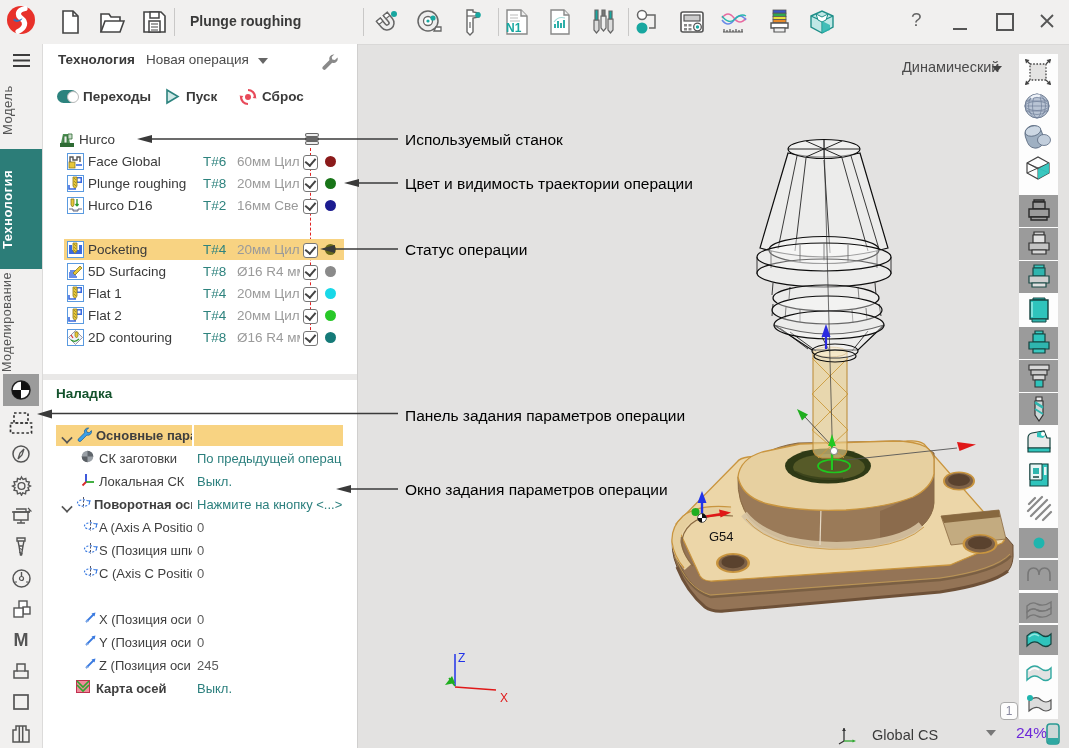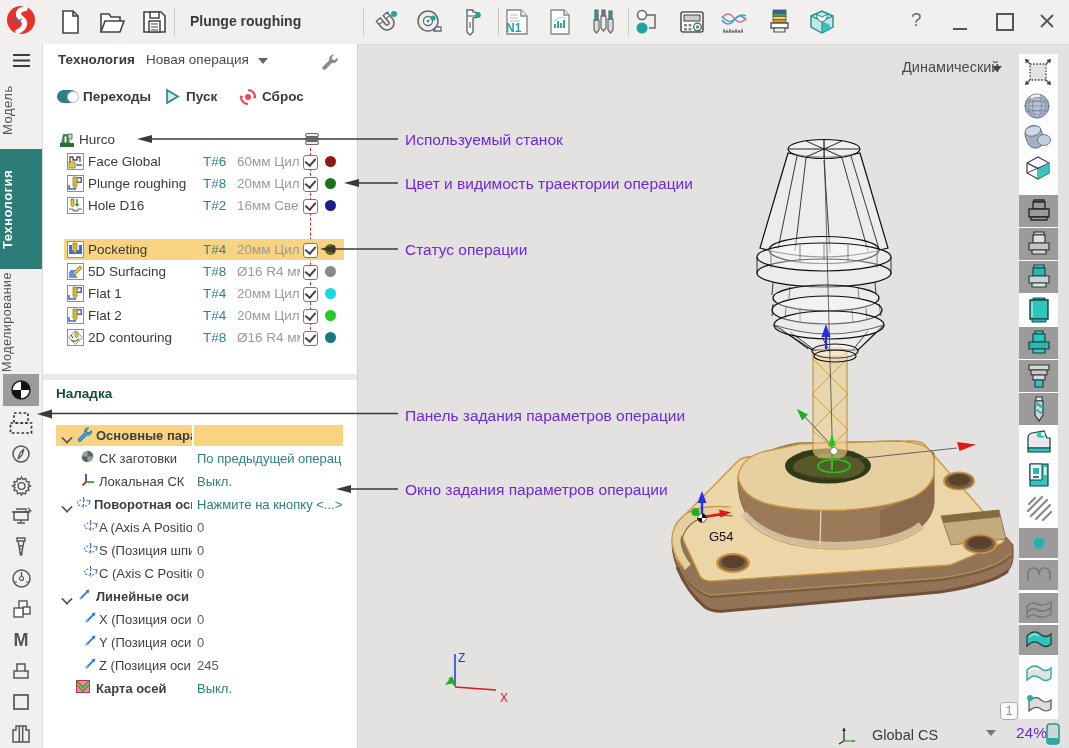--- a/index.html
+++ b/index.html
@@ -33,21 +33,21 @@
 .dot{position:absolute;left:282px;top:5px;width:11px;height:11px;border-radius:50%}
 
 .prow{position:absolute;left:0;width:314px;height:23px;font-size:13px}
 .prow .lb{position:absolute;top:4px;color:#3f3f3f;white-space:nowrap;overflow:hidden}
 .prow .vl{position:absolute;left:154px;top:4px;width:156px;color:#2b7f7d;white-space:nowrap;overflow:hidden}
 .prow .num{color:#5c5c5c}
 .prow .bold{font-weight:bold}
 .chev{position:absolute;left:19px;top:9px;width:8px;height:8px;border:solid #555;border-width:0 2px 2px 0;transform:rotate(45deg) scale(.8)}
 .pico{position:absolute;top:3px}
 
-.ann{position:absolute;font-size:15.5px;color:#6d28d9;white-space:nowrap}
+.ann{position:absolute;font-size:15.5px;color:#000000;white-space:nowrap}
 </style></head><body>
 
 <div id="titlebar">
  <svg class="abs" style="left:6px;top:5px" width="30" height="30" viewBox="0 0 30 30">
   <circle cx="15" cy="15" r="14" fill="#e8312a"></circle>
   <path d="M19 3.5 C11.5 5 10.5 10 15.5 13.5 C20.5 17 19.5 23 12 26.5" fill="none" stroke="#fff" stroke-width="5.2" stroke-linecap="round"></path>
   <path d="M8 13.2 C10.5 15.8 14.5 15.2 16.5 12.8 C15.8 16.5 10.8 18.2 7.4 15.8 Z" fill="#3b6fb5"></path>
  </svg>
  <svg class="ticon" style="left:56px" viewBox="0 0 28 28">
       <path d="M7 3 h10 l5 5 v17 h-15 Z" fill="#fff" stroke="#444" stroke-width="1.6"></path>
@@ -316,21 +316,21 @@
     </div>
 <div class="trow" style="top:151px">
       <span class="ic">
         <svg width="17" height="17" viewBox="0 0 17 17">
           <rect x="0.5" y="0.5" width="16" height="16" fill="#fff" stroke="#5a9ae0"></rect>
           <path d="M4 2 h3 v6 l-1.5 2 -1.5-2 Z" fill="#e8c83a" stroke="#8a7a20" stroke-width="0.8"></path>
           <path d="M10 2 v7 m0 0 l-1.5-2 m1.5 2 l1.5-2" stroke="#2f9a2f" stroke-width="1.4" fill="none"></path>
           <path d="M2 12 h4 v2 h5 v-2 h4" fill="#cfd8e8" stroke="#667" stroke-width="1"></path>
         </svg>
       </span>
-      <span class="nm">Hole D16</span>
+      <span class="nm">Hurco D16</span>
       <span class="tn">T#2</span>
       <span class="td">16мм Све</span>
       <span class="cbx"></span>
       <span class="dot" style="background:#1c1c90"></span>
     </div>
 <div class="trow" style="top:195px">
       <span class="ic">
         <svg width="17" height="17" viewBox="0 0 17 17">
           <rect x="0.5" y="0.5" width="16" height="16" fill="#fff" stroke="#5a9ae0"></rect>
           <path d="M2 4 v9 h13 v-9 h-3 v5 h-7 v-5 Z" fill="#3a6ae0"></path>
@@ -481,31 +481,20 @@
 <div class="prow" style="top:518px">
       <span class="pico" style="left:40px">
         <svg width="15" height="13" viewBox="0 0 15 13">
           <ellipse cx="7.5" cy="7" rx="6" ry="3.2" fill="none" stroke="#3a7ae0" stroke-width="1.2" stroke-dasharray="2 1.5"></ellipse>
           <path d="M13.5 7 l-1.5-3 3 .5 Z" fill="#3a7ae0"></path>
           <path d="M7.5 1 v11" stroke="#556" stroke-width="1" stroke-dasharray="2 1.5"></path>
         </svg>
       </span>
       <span class="lb" style="left:56px;width:93px">C (Axis C Positioning)</span>
       <span class="vl num">0</span>
-    </div>
-<div class="prow" style="top:541px">
-      <span class="chev"></span>
-      <span class="pico" style="left:35px">
-        <svg width="13" height="13" viewBox="0 0 13 13">
-          <path d="M2 11 L10 3" stroke="#3a7ae0" stroke-width="1.8"></path>
-          <path d="M11.5 1.5 l-4 1 3 3 Z" fill="#3a7ae0"></path>
-          <path d="M2 11 l3-.2 -2.3-2.3 Z" fill="#8ab0e8"></path>
-        </svg>
-      </span>
-      <span class="lb bold" style="left:53px;width:96px">Линейные оси</span>
     </div>
 <div class="prow" style="top:564px">
       <span class="pico" style="left:41px">
         <svg width="13" height="13" viewBox="0 0 13 13">
           <path d="M2 11 L10 3" stroke="#3a7ae0" stroke-width="1.8"></path>
           <path d="M11.5 1.5 l-4 1 3 3 Z" fill="#3a7ae0"></path>
           <path d="M2 11 l3-.2 -2.3-2.3 Z" fill="#8ab0e8"></path>
         </svg>
       </span>
       <span class="lb" style="left:56px;width:93px">X (Позиция оси X)</span>

